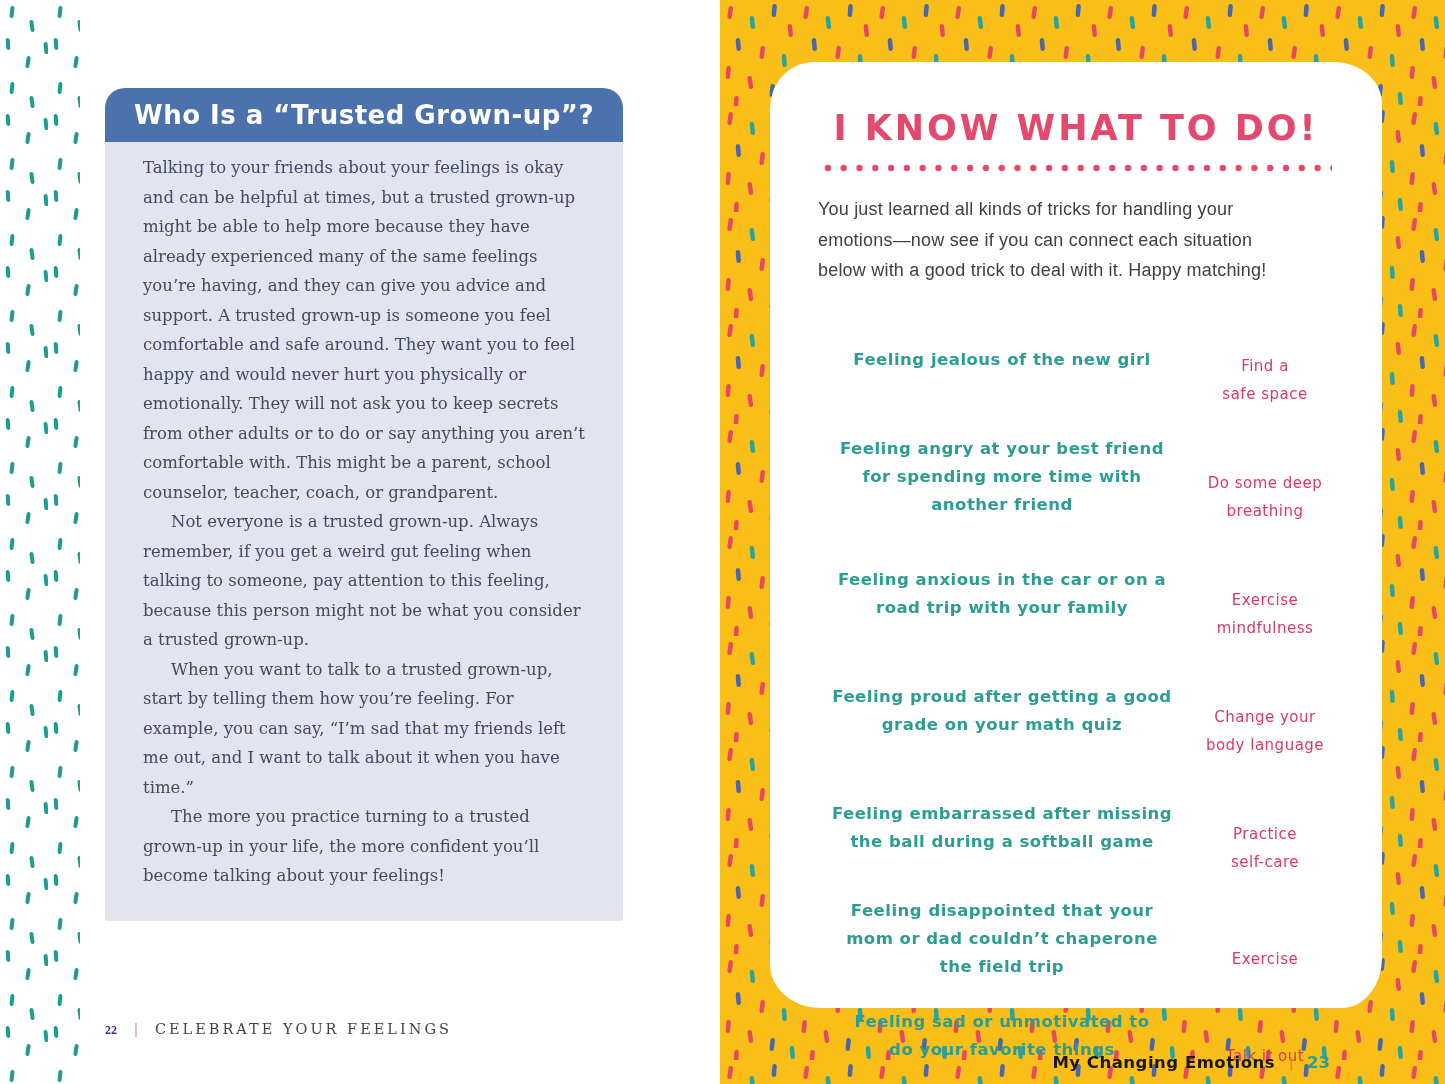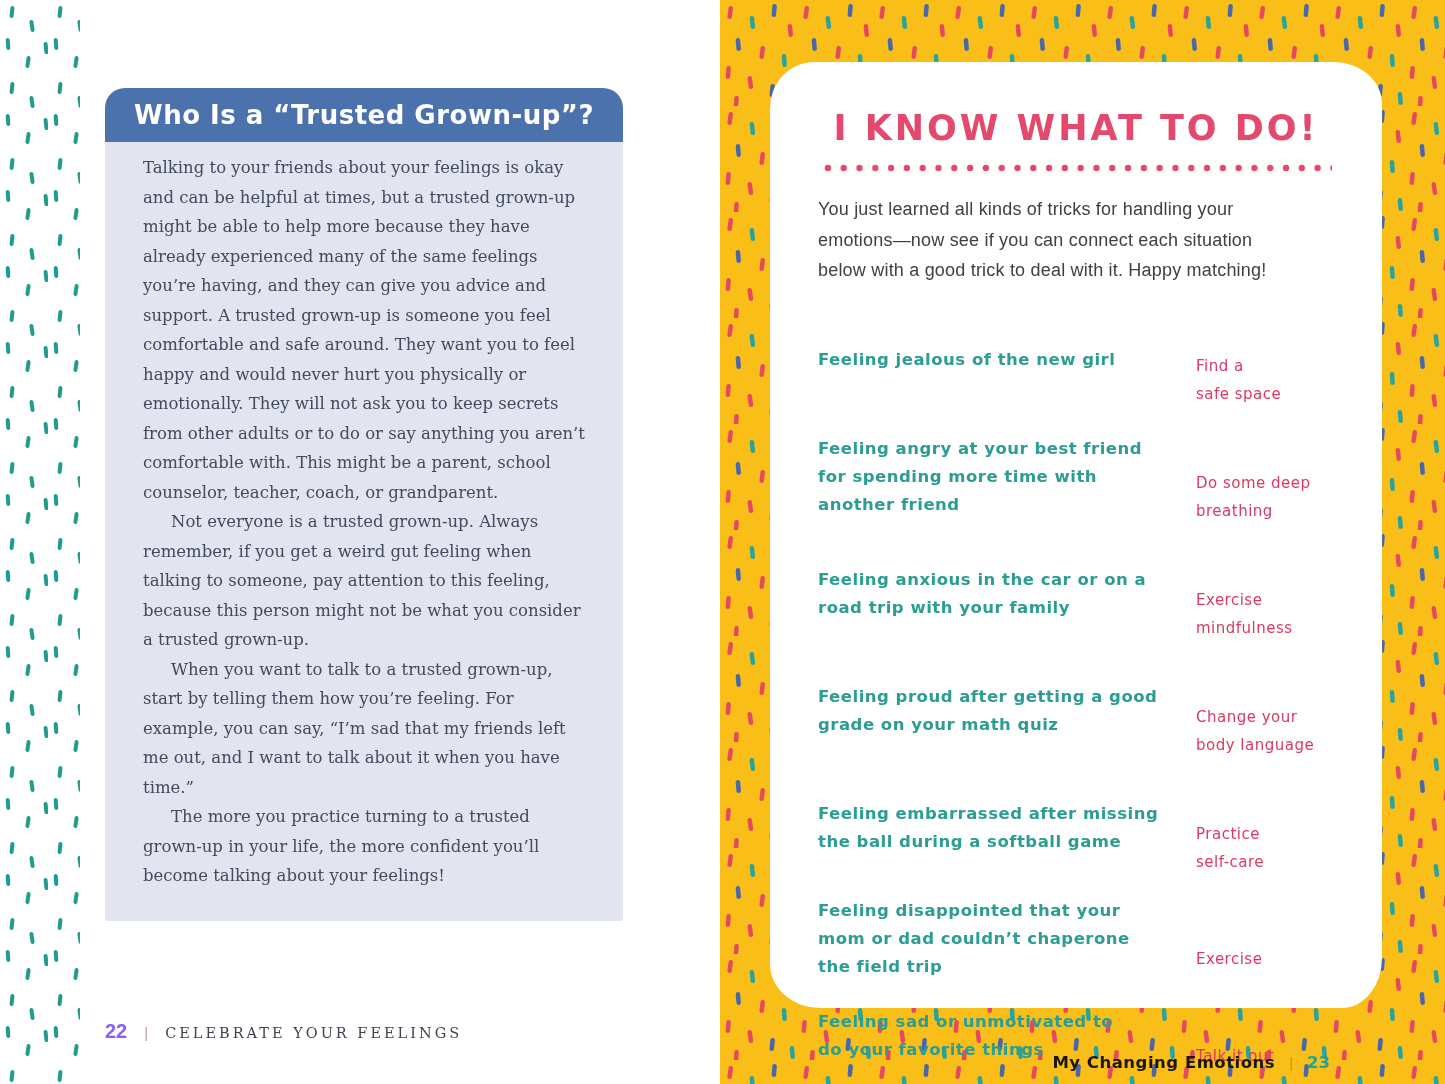--- a/index.html
+++ b/index.html
@@ -46,22 +46,22 @@
     color:#424A5C;
     text-align:left;
   }
   .info-panel-body p + p { text-indent:28px; }
 
   .footer-left {
     position:absolute; left:105px; top:1020px;
     display:flex; align-items:baseline; gap:17px;
   }
   .footer-left .page-num {
-    color:#8b5cf6; font-family:Liberation Sans, sans-serif;
-    font-weight:bold; font-size:20px;
+    color:#4c1d95; font-family:Liberation Serif, serif;
+    font-weight:bold; font-size:12px;
   }
   .footer-left .divider { color:#D09696; font-size:15px; }
   .footer-left .book-title {
     color:#3E4350; font-family:"DejaVu Serif", serif;
     font-size:14.5px; letter-spacing:3px;
   }
 
   
   .page-right {
     position:absolute; left:720px; top:0; width:725px; height:1084px;
@@ -95,21 +95,21 @@
   }
   .intro-text, .closing-text {
     white-space:pre-line;
     color:#3D4046;
     font-size:18px;
     line-height:30.5px;
     letter-spacing:0.2px;
   }
   .closing-text { text-indent:26px; margin-top:24px; }
 
-  .matches { margin-top:26px; }
+  .matches { margin-top:26px;text-align:center; }
   .match-row {
     display:flex; align-items:center; justify-content:space-between;
     margin-bottom:21px;
   }
   .situation {
     white-space:pre-line;
     width:368px;
     color:#2B9D92;
     font-family:"DejaVu Sans", sans-serif;
     font-weight:bold;

